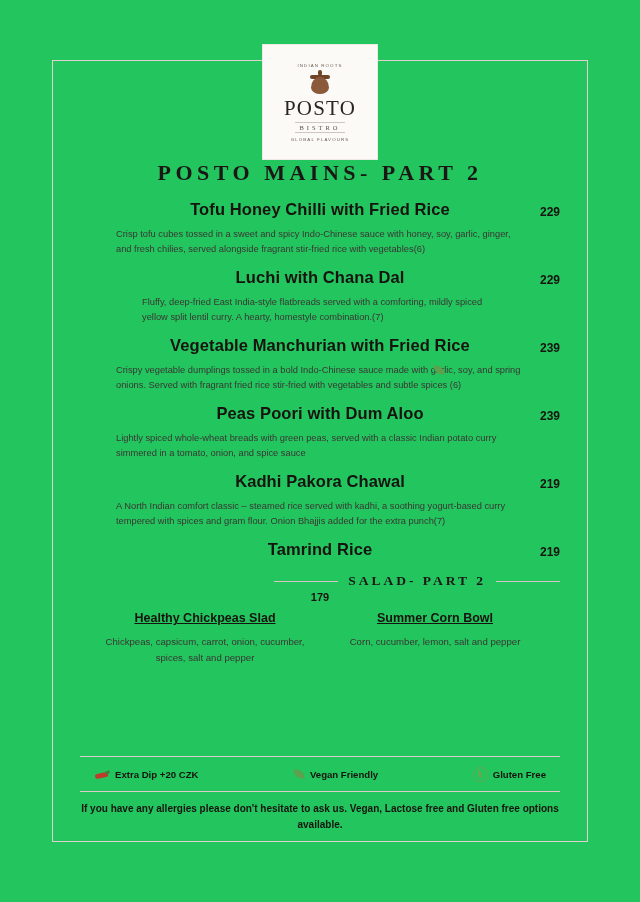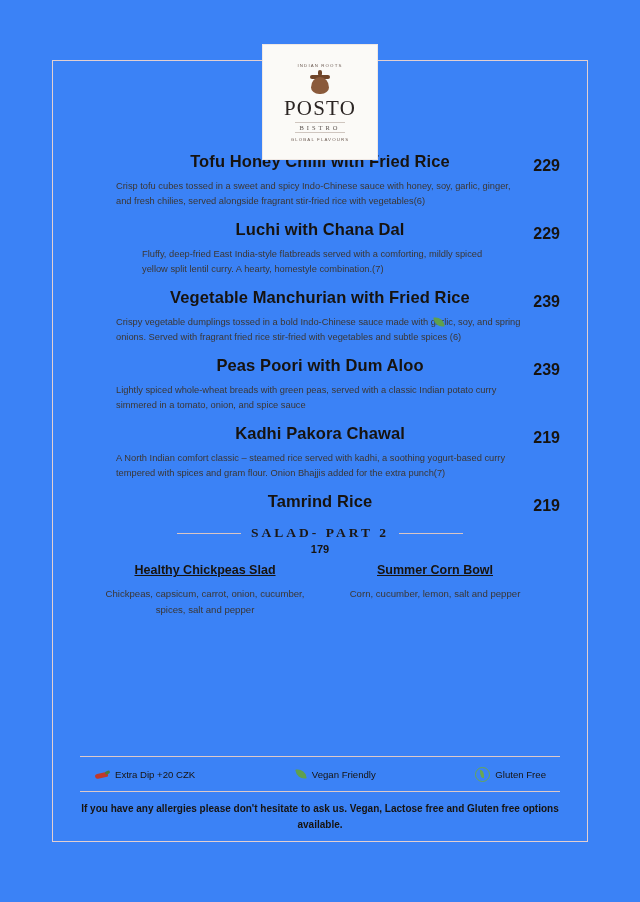--- a/index.html
+++ b/index.html
@@ -12,21 +12,21 @@
     background: #f7f6f4;
     font-family: "Liberation Sans", sans-serif;
     color: #23201f;
     overflow: hidden;
     position: relative;
   }
   .page {
     position: absolute;
     left: 0; top: 0;
     width: 640px; height: 902px;
-    background: #3b82f6;
+    background: #22c55e;
   }
   .frame {
     position: absolute;
     left: 52px; top: 60px;
     width: 536px; height: 782px;
     border: 1px solid #e3cfd0;
     box-sizing: border-box;
   }
   .logo-box {
     position: absolute;
@@ -123,21 +123,21 @@
     font-size: 16.5px;
     font-weight: bold;
     color: #17130f;
     margin: 0 0 6px 0;
     letter-spacing: 0.1px;
   }
   .item-price {
     position: absolute;
     right: 0;
     top: 5px;
-    font-size: 16px;
+    font-size: 12px;
     font-weight: bold;
     color: #17130f;
   }
   .item-desc {
     font-size: 9.3px;
     line-height: 1.62;
     color: #3b3633;
     margin: 8px;
     padding: 0 24px;
   }
@@ -153,21 +153,21 @@
   .veg-badge {
     position: absolute;
     right: 116px;
     top: 28px;
     width: 11px; height: 11px;
   }
 
   .salad-divider {
     display: flex;
     align-items: center;
-    justify-content: center;
+    justify-content: flex-end;
     gap: 10px;
     margin: 14px 0 2px 0;
   }
   .salad-divider .rule {
     height: 1px;
     background: #d9c5c4;
     flex: 0 0 64px;
   }
   .salad-title {
     font-family: "Liberation Serif", serif;
@@ -220,21 +220,21 @@
     display: flex;
     align-items: center;
     justify-content: space-between;
     padding: 0 14px 9px 14px;
   }
   .ficon {
     display: flex;
     align-items: center;
     gap: 5px;
     font-size: 9.6px;
-    font-weight: normal;
+    font-weight: bold;
     color: #17130f;
   }
   .chilli {
     width: 16px; height: 10px;
     position: relative;
   }
   .chilli .body {
     position: absolute;
     left: 1px; top: 3px;
     width: 13px; height: 5px;
@@ -300,20 +300,21 @@
       <div class="lid"></div>
       <div class="pot"></div>
     </div>
     <div class="logo-name">POSTO</div>
     <div class="logo-sub">BISTRO</div>
     <div class="logo-arc-bot">GLOBAL FLAVOURS</div>
   </div>
 
   <div class="content">
 
+    <div class="section-title">POSTO MAINS- PART 2</div>
 
     <div class="item">
       <div class="item-name">Tofu Honey Chilli with Fried Rice</div>
       <div class="item-price">229</div>
       <p class="item-desc desc-left">Crisp tofu cubes tossed in a sweet and spicy Indo-Chinese sauce with honey, soy, garlic, ginger, and fresh chilies, served alongside fragrant stir-fried rice with vegetables(6)</p>
     </div>
 
     <div class="item">
       <div class="item-name">Luchi with Chana Dal</div>
       <div class="item-price">229</div>

